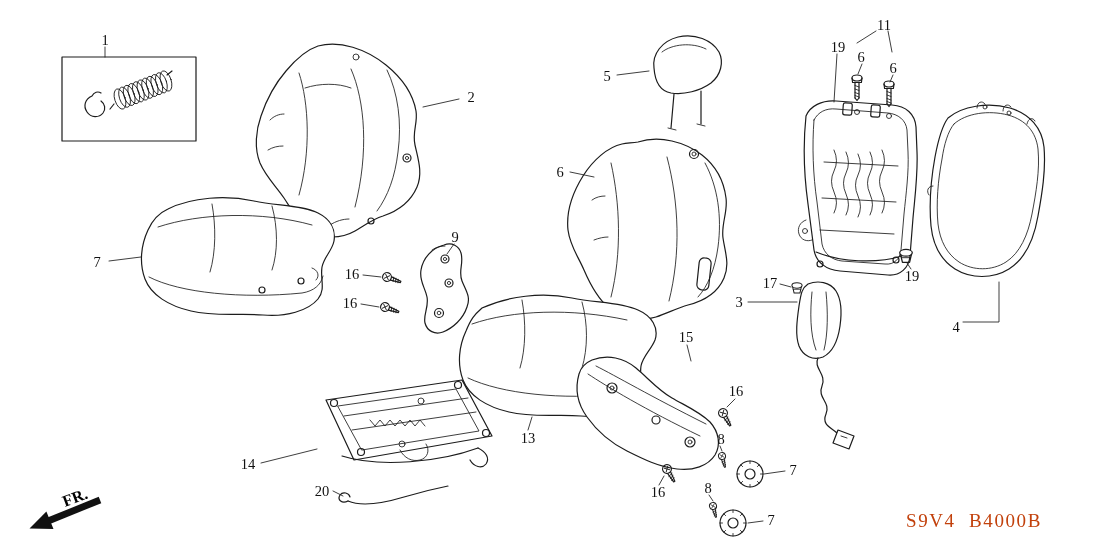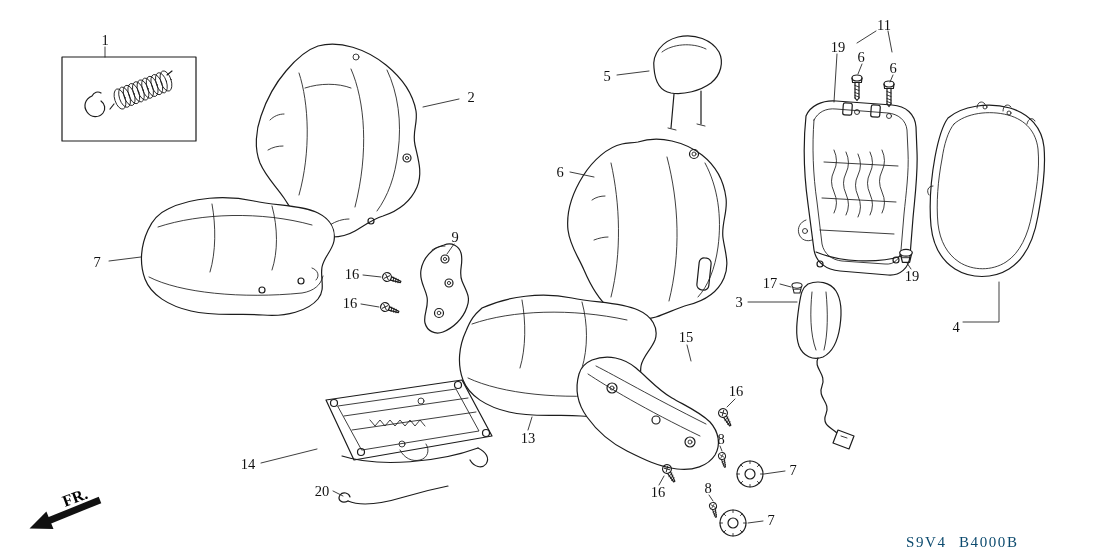--- a/index.html
+++ b/index.html
@@ -13,23 +13,23 @@
   .ln   { fill:none; stroke:#1c1c1c; stroke-width:1.2; stroke-linecap:round; stroke-linejoin:round; }
   .lnw  { fill:#ffffff; stroke:#1c1c1c; stroke-width:1.2; stroke-linecap:round; stroke-linejoin:round; }
   .thin { fill:none; stroke:#1c1c1c; stroke-width:0.85; stroke-linecap:round; stroke-linejoin:round; }
   .solid{ fill:#111111; stroke:none; }
   .callout {
     position:absolute; transform:translate(-50%,-50%);
     font-family:"Liberation Serif", serif; font-size:14.5px;
     color:#111; line-height:1; white-space:nowrap; user-select:none;text-align:center;
   }
   .diagram-code {
-    position:absolute; left:906px; top:534px;
-    font-family:"Liberation Serif", serif; font-size:15px;
-    letter-spacing:1.6px; word-spacing:7px; color:#0c4a6e; white-space:nowrap;
+    position:absolute; left:906px; top:510px;
+    font-family:"Liberation Serif", serif; font-size:19px;
+    letter-spacing:1.6px; word-spacing:7px; color:#c2410c; white-space:nowrap;
   }
   .fr-label {
     position:absolute; left:60px; top:494px;
     font-family:"Liberation Serif", serif; font-weight:700; font-size:16px;
     color:#000; transform:rotate(-21deg); transform-origin:left top; white-space:nowrap;
   }
 </style>
 </head>
 <body>
 

